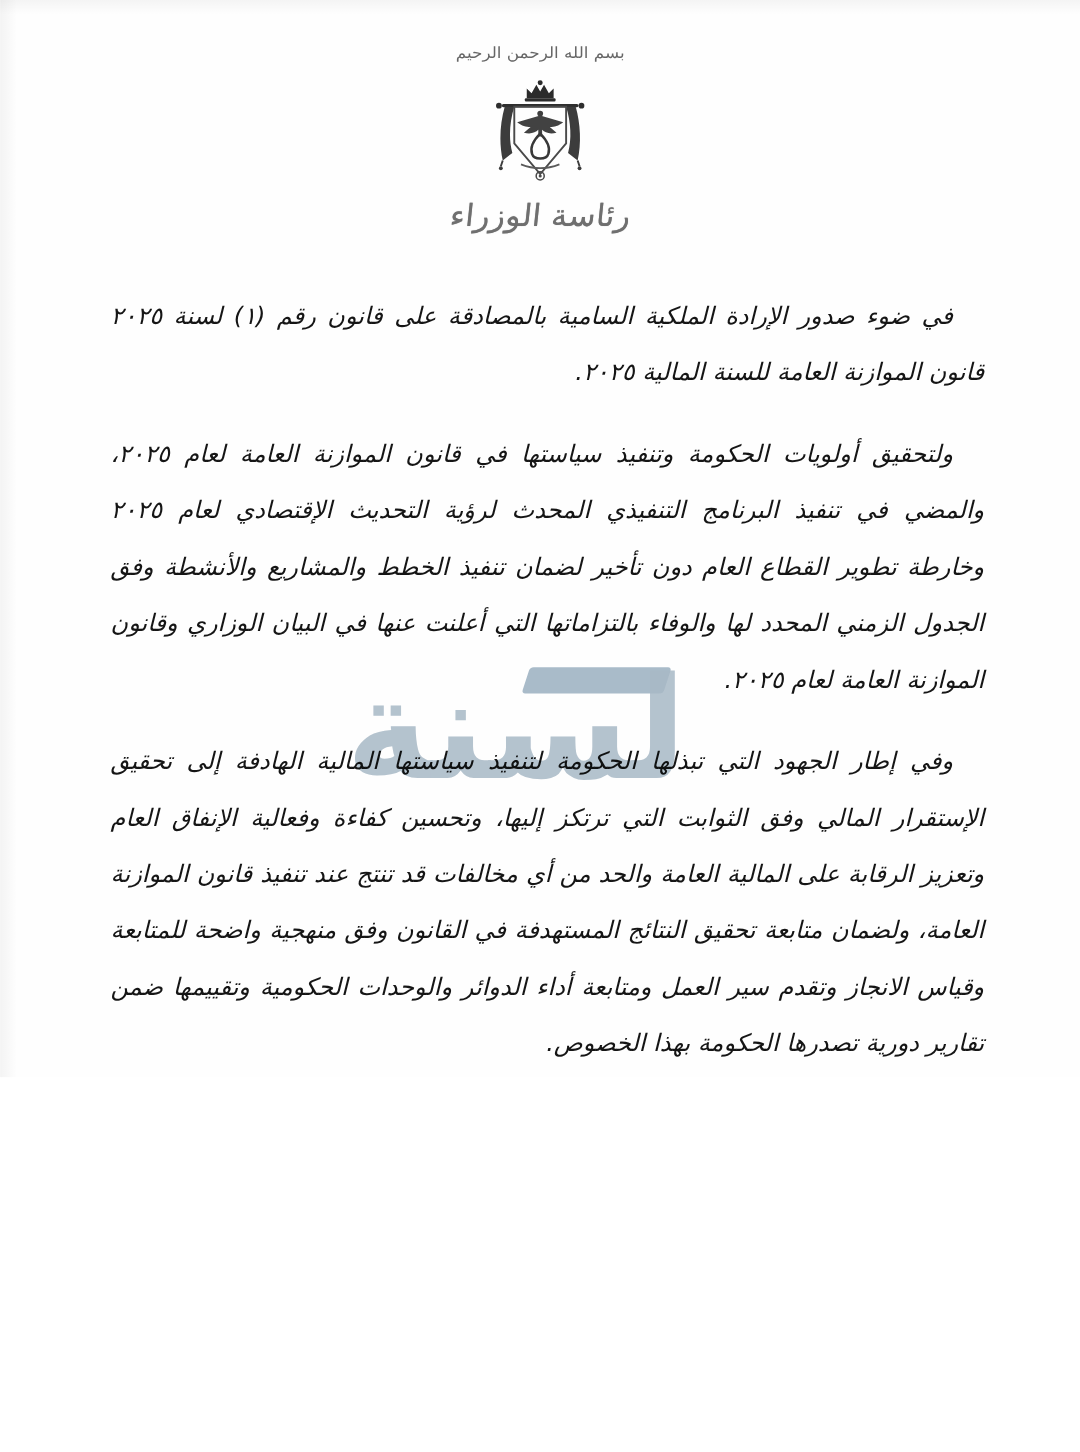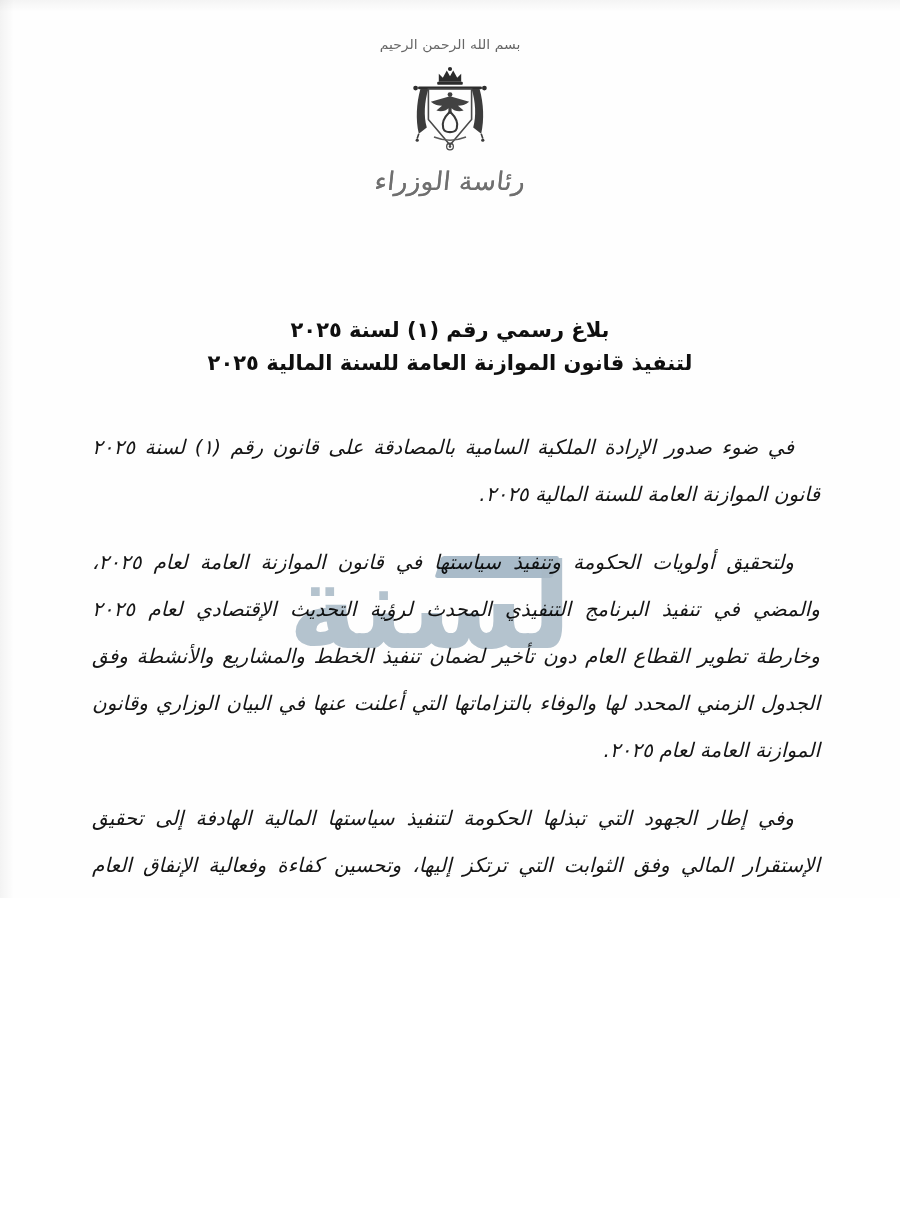--- a/index.html
+++ b/index.html
@@ -133,24 +133,20 @@
         <path d="M40 90 Q60 98 80 90" fill="none" stroke="#5a5a5a" stroke-width="1.8"></path>
 
         <circle cx="60" cy="102" r="4.2" fill="none" stroke="#4a4a4a" stroke-width="1.6"></circle>
         <circle cx="60" cy="102" r="1.6" fill="#4a4a4a"></circle>
       </svg>
     </div>
 
     <div class="authority">رئاسة الوزراء</div>
   </header>
 
-  <div class="title-block">
-    <div>بلاغ رسمي رقم (١) لسنة ٢٠٢٥</div>
-    <div>لتنفيذ قانون الموازنة العامة للسنة المالية ٢٠٢٥</div>
-  </div>
 
   <div class="body-text">
     <p>في ضوء صدور الإرادة الملكية السامية بالمصادقة على قانون رقم (١) لسنة ٢٠٢٥ قانون الموازنة العامة للسنة المالية ٢٠٢٥.</p>
     <p>ولتحقيق أولويات الحكومة وتنفيذ سياستها في قانون الموازنة العامة لعام ٢٠٢٥، والمضي في تنفيذ البرنامج التنفيذي المحدث لرؤية التحديث الإقتصادي لعام ٢٠٢٥ وخارطة تطوير القطاع العام دون تأخير لضمان تنفيذ الخطط والمشاريع والأنشطة وفق الجدول الزمني المحدد لها والوفاء بالتزاماتها التي أعلنت عنها في البيان الوزاري وقانون الموازنة العامة لعام ٢٠٢٥.</p>
     <p>وفي إطار الجهود التي تبذلها الحكومة لتنفيذ سياستها المالية الهادفة إلى تحقيق الإستقرار المالي وفق الثوابت التي ترتكز إليها، وتحسين كفاءة وفعالية الإنفاق العام وتعزيز الرقابة على المالية العامة والحد من أي مخالفات قد تنتج عند تنفيذ قانون الموازنة العامة، ولضمان متابعة تحقيق النتائج المستهدفة في القانون وفق منهجية واضحة للمتابعة وقياس الانجاز وتقدم سير العمل ومتابعة أداء الدوائر والوحدات الحكومية وتقييمها ضمن تقارير دورية تصدرها الحكومة بهذا الخصوص.</p>
   </div>
 
   <div class="watermark">
     <span class="wm-bar"></span>
     <span class="wm-text">لسنة</span>

